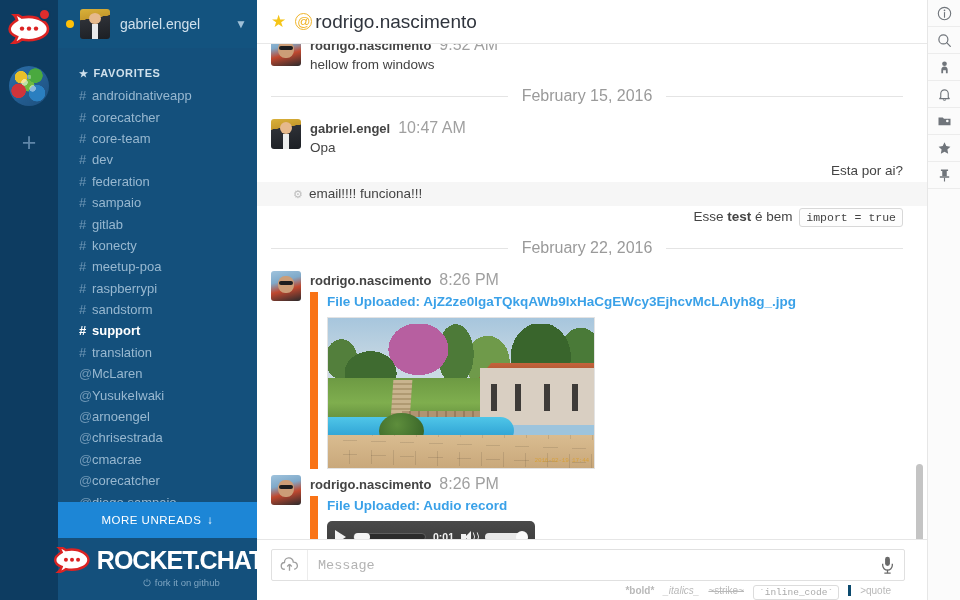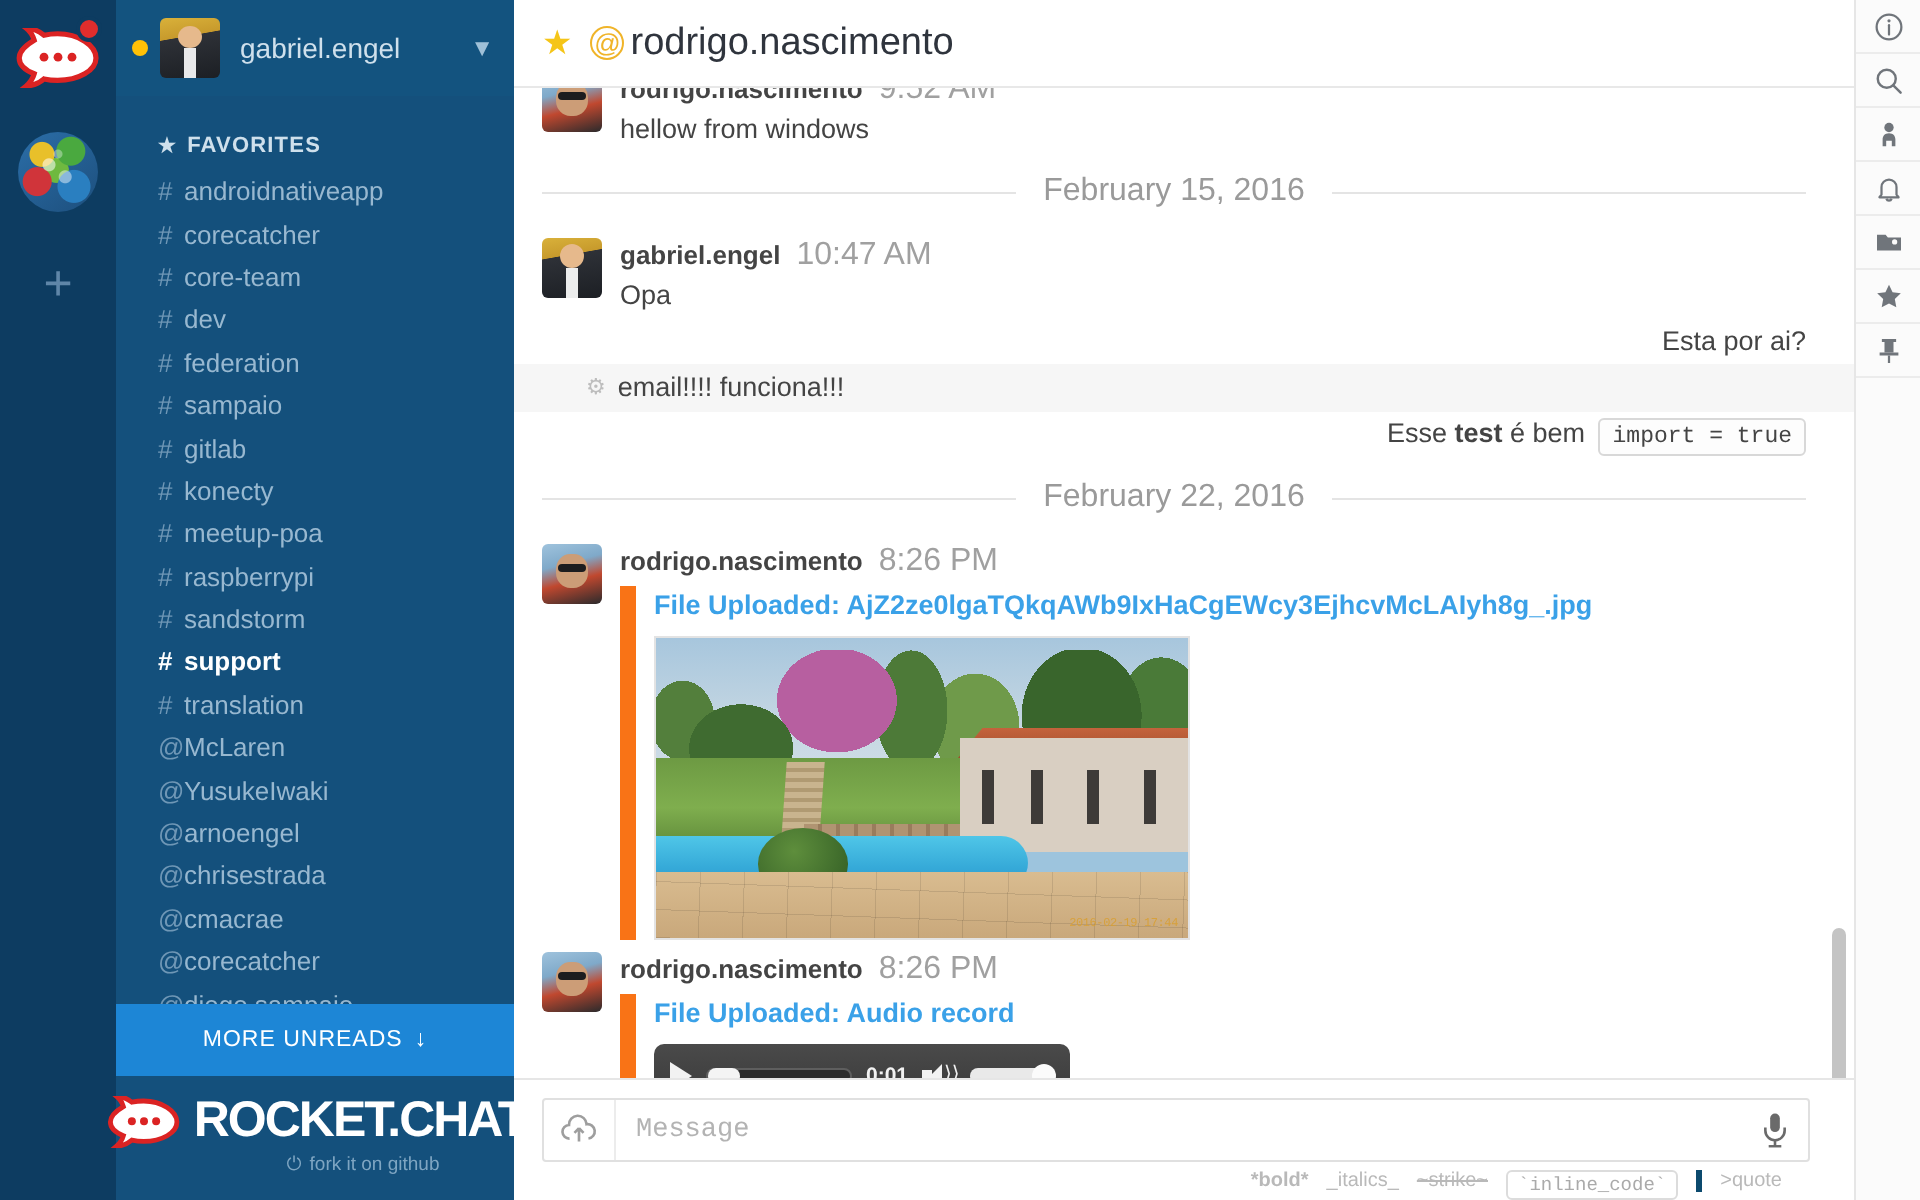--- a/index.html
+++ b/index.html
@@ -356,21 +356,21 @@
   .cmp-input::placeholder { color: #b3b3b3; }
   .cmp-mic {
     width: 34px; height: 30px; display: flex; align-items: center;
     justify-content: center; color: #6a6a6a; cursor: pointer; flex: 0 0 34px;
   }
   .cmp-hints {
     display: flex; align-items: flex-start; justify-content: flex-end;
     gap: 9px; padding: 4px 14px 0 0; font-size: 10px; color: #b9b9b9;
   }
   .hint-bold { font-weight: bold; }
-  .hint-italic { }
+  .hint-italic { font-style: italic; }
   .hint-strike { text-decoration: line-through; }
   .hint-code {
     font-family: "Liberation Mono", monospace; font-size: 9.5px;
     border: 1px solid #dcdcdc; border-radius: 3px; padding: 1px 5px;
     color: #aaa;
   }
   .hint-quote { border-left: 3px solid #0c4a6e; padding-left: 9px; }
 
   
   .right-rail {

